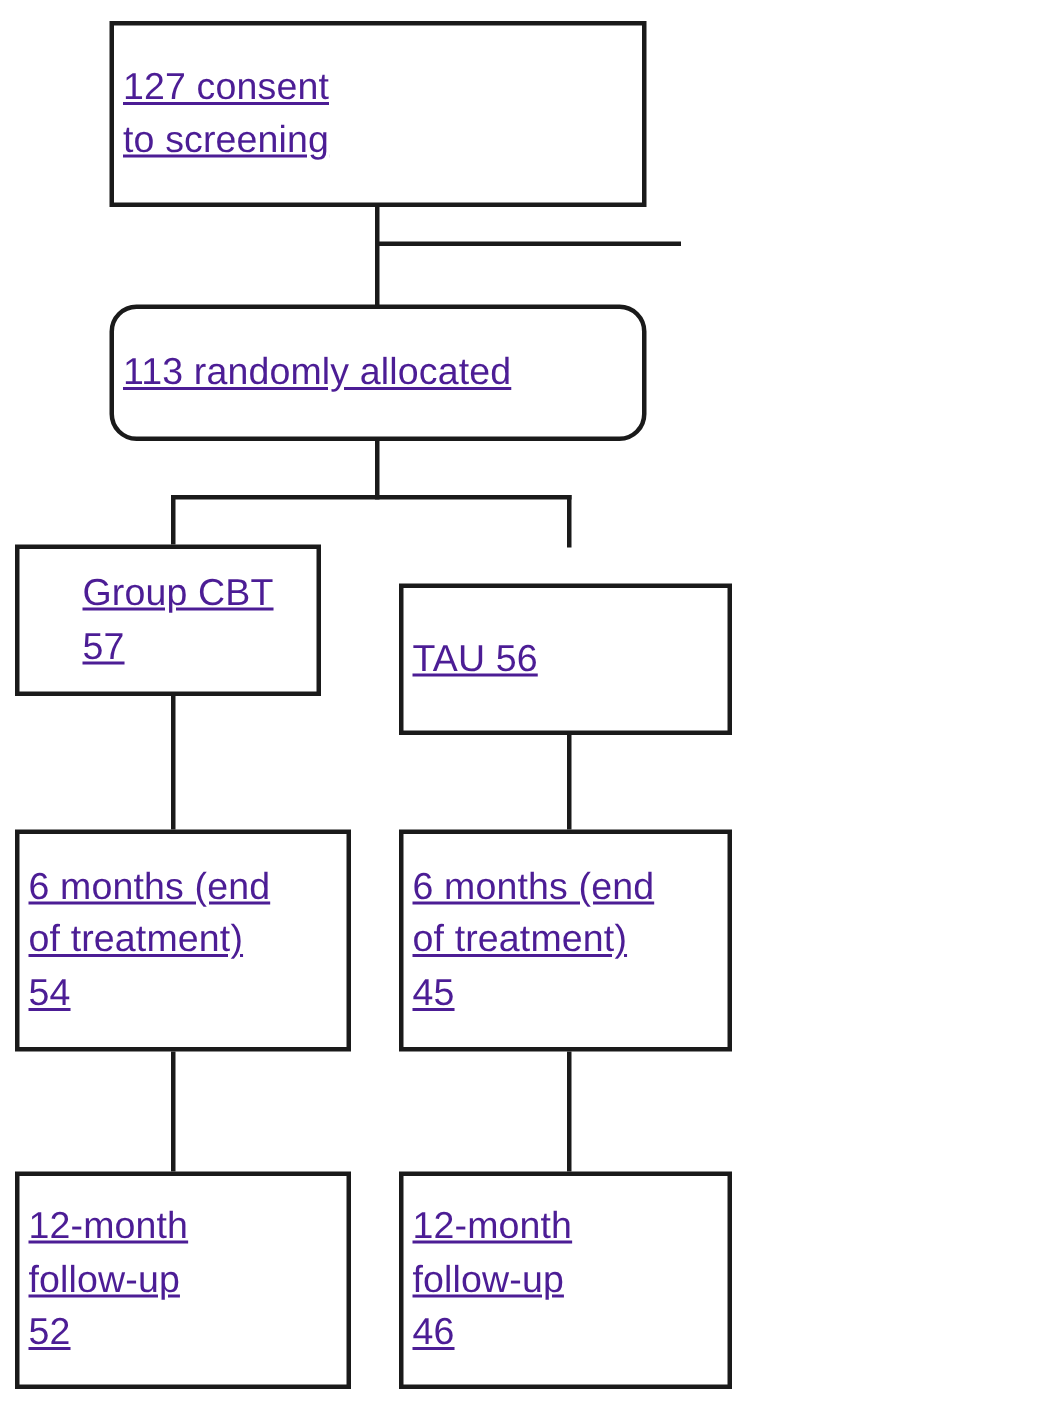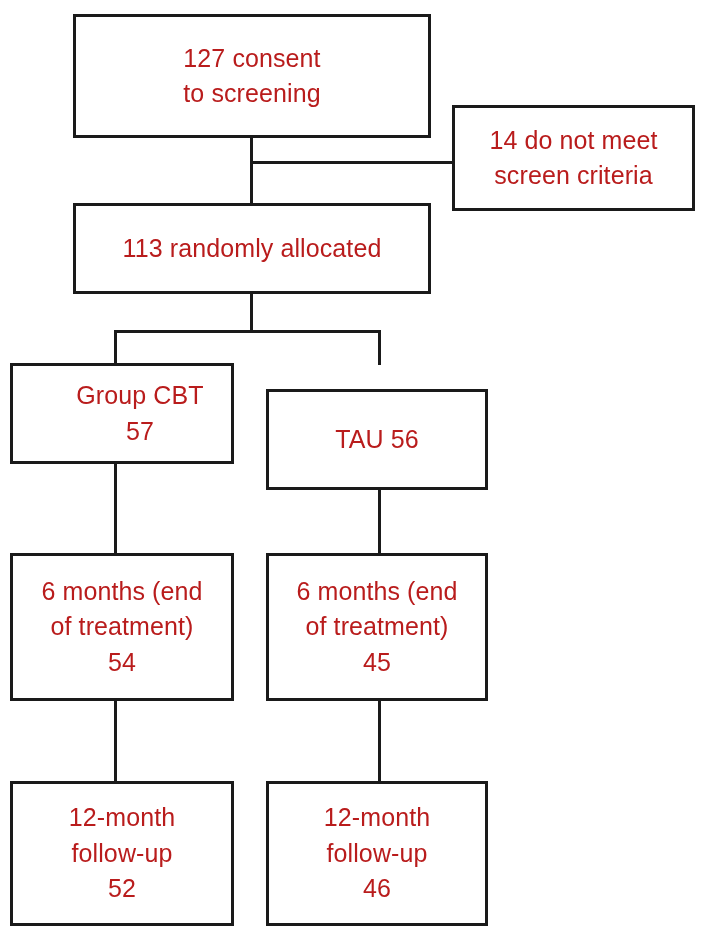--- a/index.html
+++ b/index.html
@@ -16,28 +16,29 @@
     overflow: hidden;
   }
   .node {
     position: absolute;
     box-sizing: border-box;
     border: 3px solid #1a1a1a;
     background: #ffffff;
     display: flex;
     align-items: center;
     justify-content: center;
-    text-align: center;
-    color: #b91c1c;
+    text-align: left;
+    color: #4c1d95;
     font-size: 25px;
     line-height: 1.42;
     letter-spacing: 0.1px;
     z-index: 2;
     white-space: pre-line;
     padding: 2px 6px;
+    text-decoration: underline;
   }
   .node-text {
     display: block;
     width: 100%;
     white-space: pre-line;
   }
   .conn {
     position: absolute;
     background: #1a1a1a;
     z-index: 1;
@@ -63,30 +64,26 @@
   <div class="conn v" style="left:378px; top:463px; height:92px;"></div>
 
   <div class="conn v" style="left:114px; top:700px; height:82px;"></div>
   <div class="conn v" style="left:378px; top:700px; height:82px;"></div>
 
   <div class="node" style="left:73px; top:14px; width:358px; height:124px;">
     <span class="node-text">127 consent
 to screening</span>
   </div>
 
-  <div class="node" style="left:452px; top:105px; width:243px; height:106px;">
-    <span class="node-text">14 do not meet
-screen criteria</span>
-  </div>
 
-  <div class="node" style="left:73px; top:203px; width:358px; height:91px;">
+  <div class="node" style="left:73px; top:203px; width:358px; height:91px;border-radius:18px;">
     <span class="node-text">113 randomly allocated</span>
   </div>
 
-  <div class="node" style="left:10px; top:363px; width:224px; height:101px;padding-left:42px;">
+  <div class="node" style="left:10px; top:363px; width:204px; height:101px;padding-left:42px;">
     <span class="node-text">Group CBT
 57</span>
   </div>
 
   <div class="node" style="left:266px; top:363px; width:222px; height:101px;margin-top:26px;">
     <span class="node-text">TAU 56</span>
   </div>
 
   <div class="node" style="left:10px; top:553px; width:224px; height:148px;">
     <span class="node-text">6 months (end

